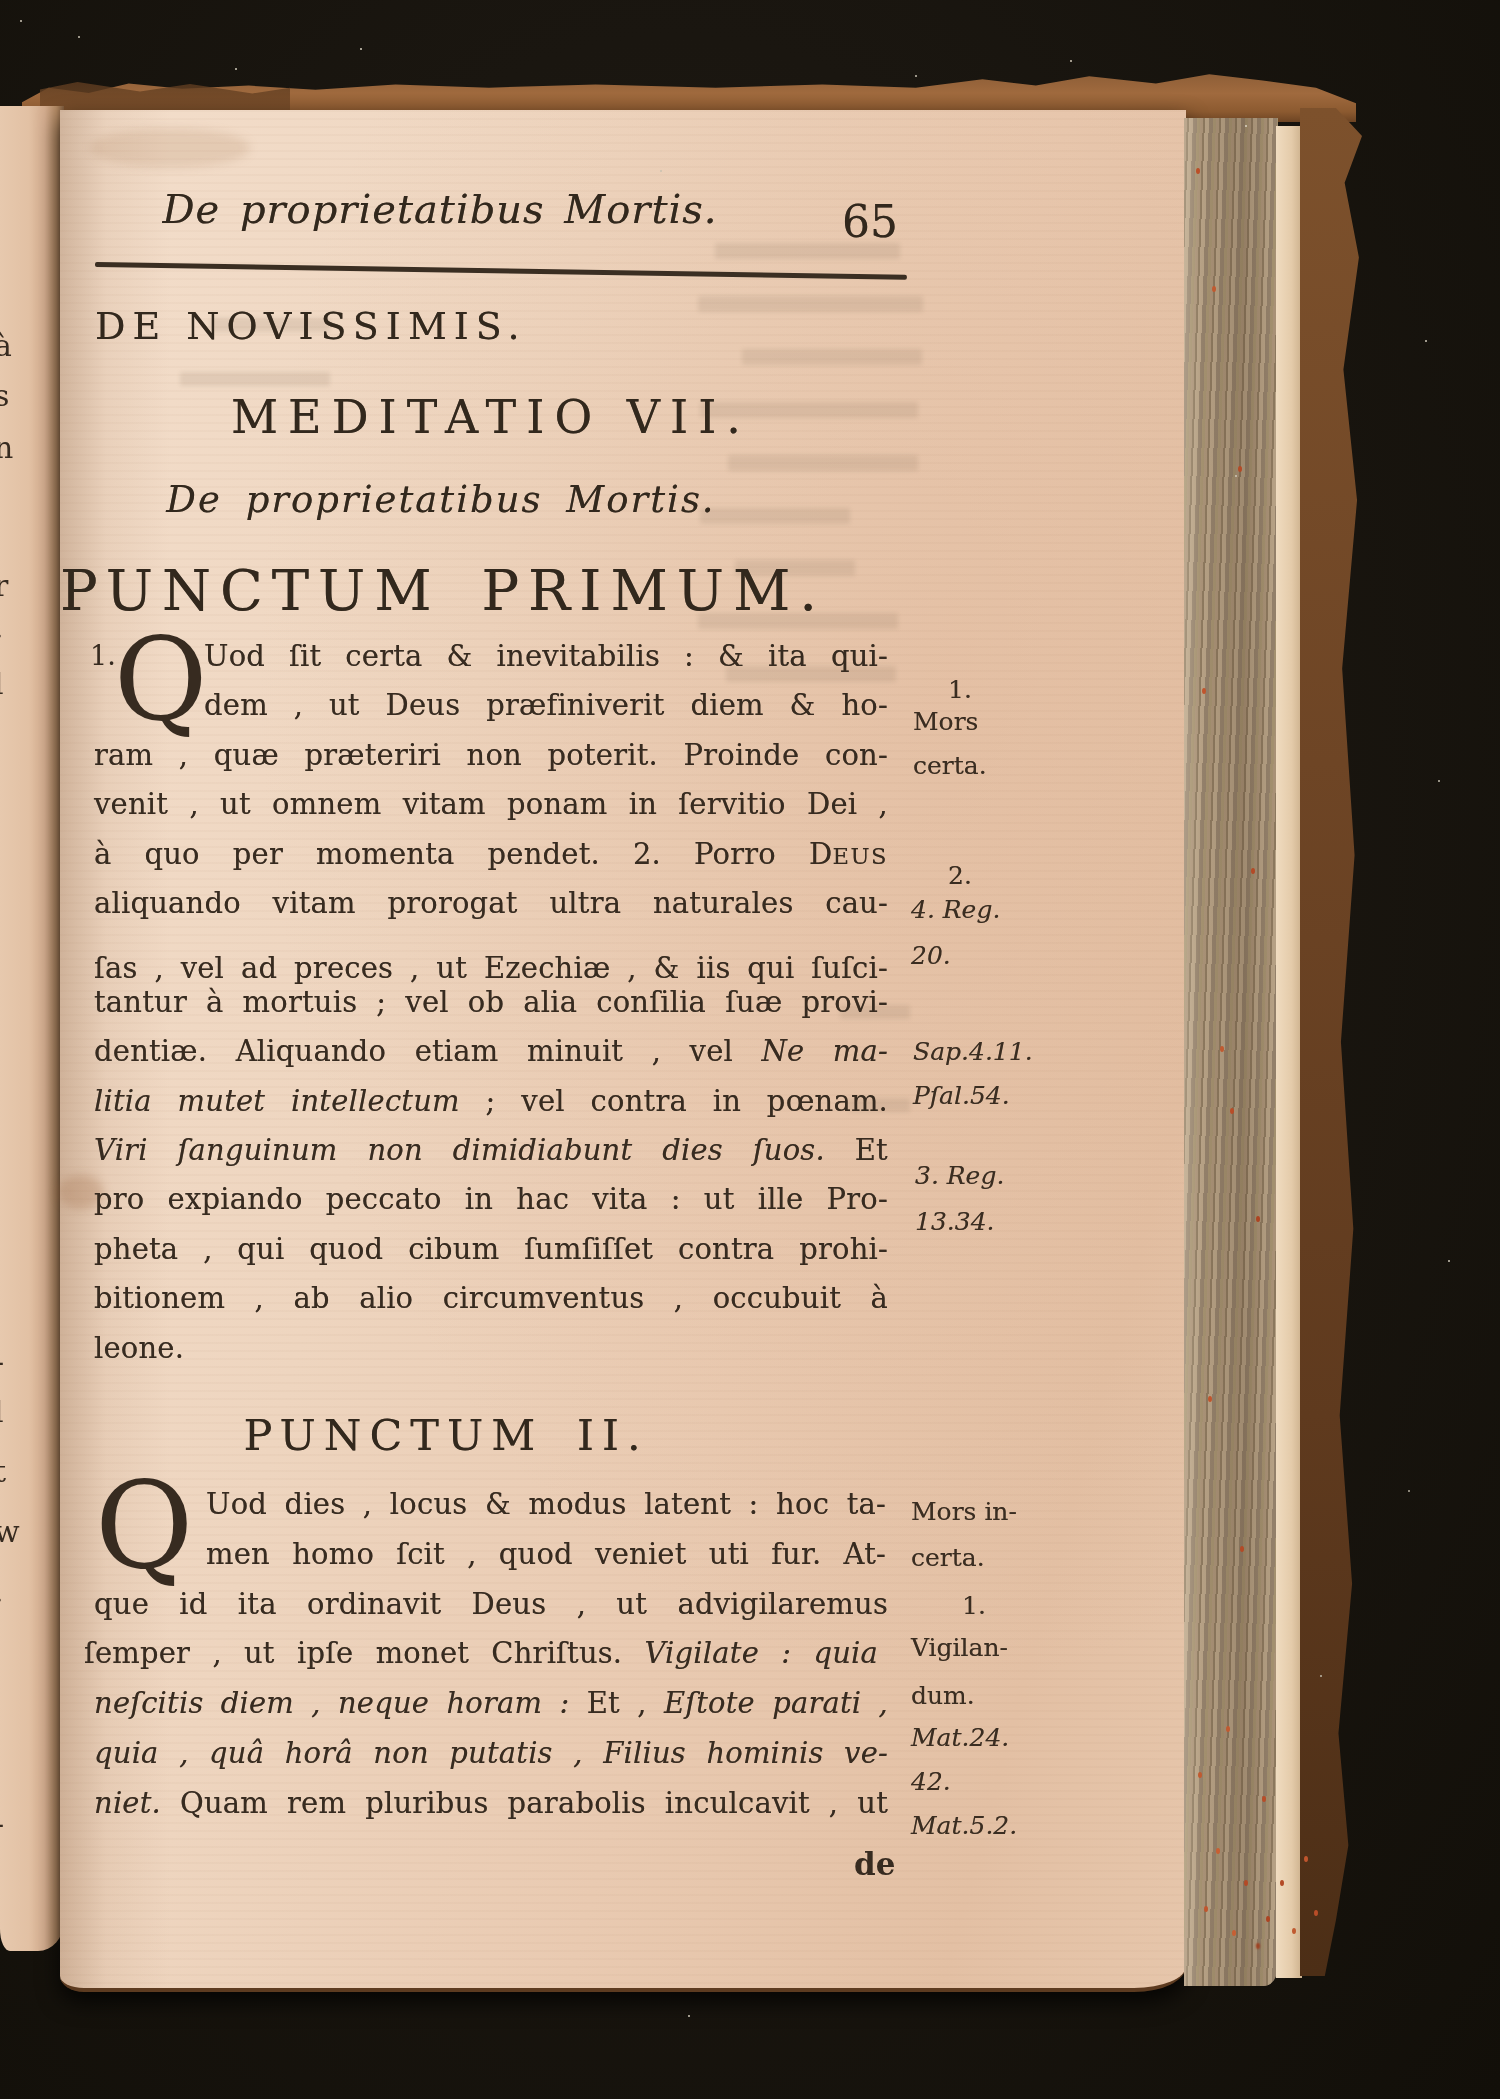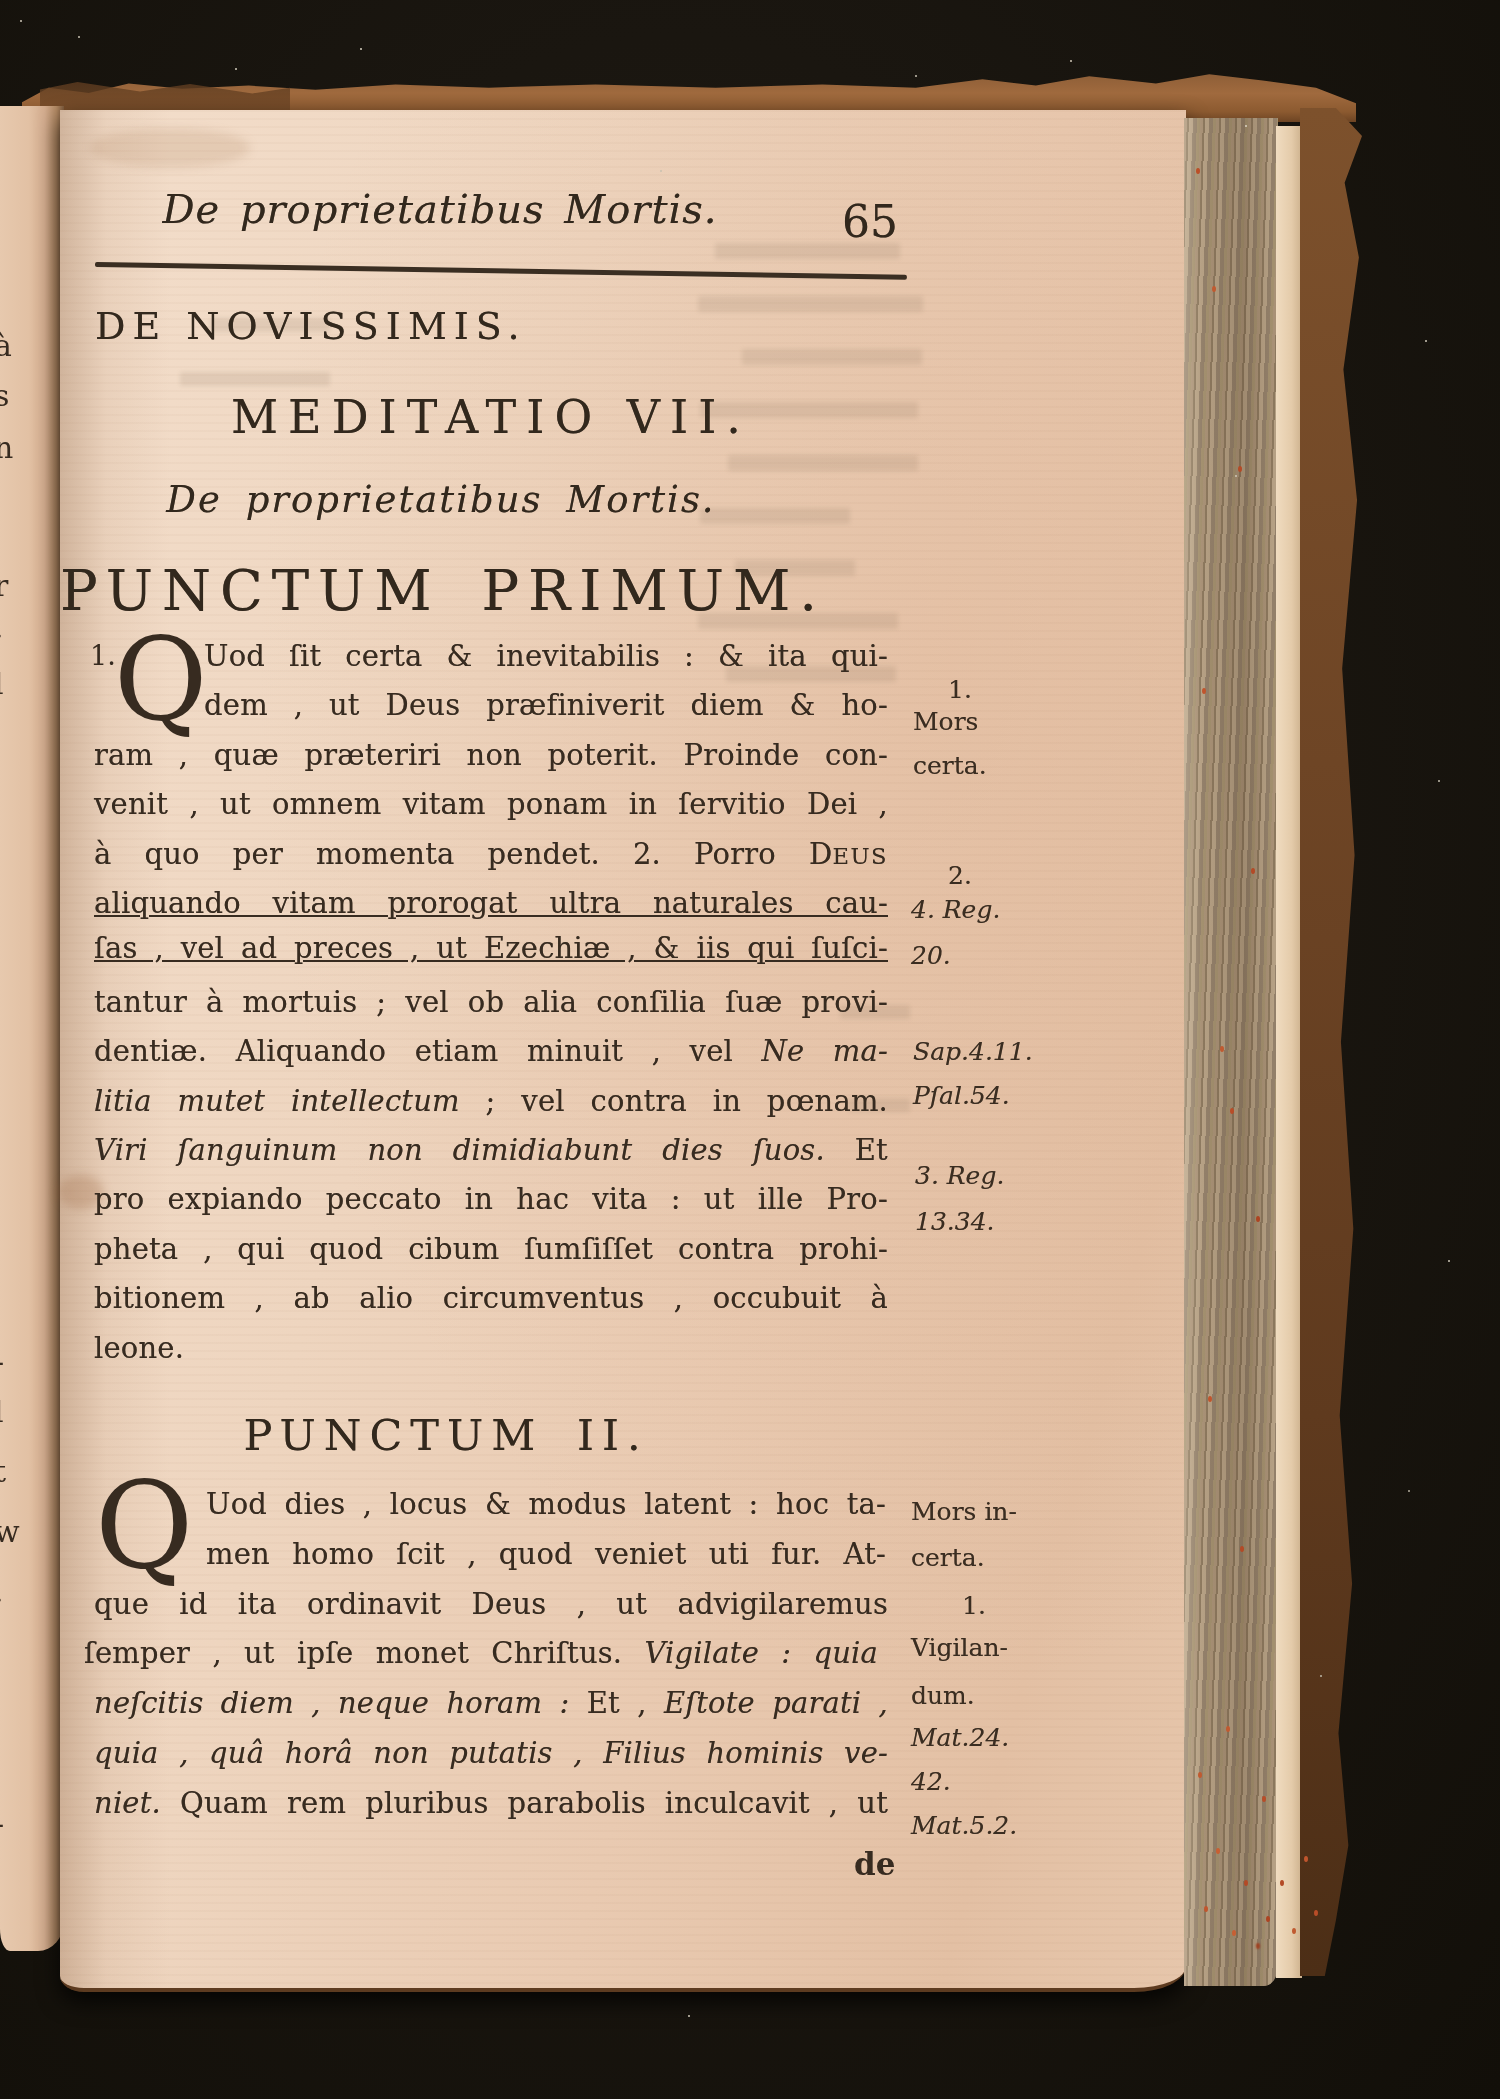--- a/index.html
+++ b/index.html
@@ -118,22 +118,22 @@
   <div class="abs head" style="left:60px;top:558px;width:792px;text-align:left;font-size:56px;letter-spacing:9px;word-spacing:14px">PUNCTUM PRIMUM.</div>
 
   <div class="abs ink" style="left:90px;top:640px;font-size:27px">1.</div>
   <div class="abs ink" style="left:114px;top:634px;font-size:114px;line-height:92px">Q</div>
   <div id="para1">
       <div class="abs line" style="left: 204px; width: 684px; top: 636px;"><span>Uod ſit certa &amp; inevitabilis : &amp; ita qui-</span></div>
       <div class="abs line" style="left: 204px; width: 684px; top: 685px;"><span>dem , ut Deus præfiniverit diem &amp; ho-</span></div>
       <div class="abs line" style="left: 94px; width: 794px; top: 735px;"><span>ram , quæ præteriri non poterit.  Proinde con-</span></div>
       <div class="abs line" style="left: 94px; width: 794px; top: 784px;"><span>venit , ut omnem vitam ponam in ſervitio Dei ,</span></div>
       <div class="abs line" style="left: 94px; width: 794px; top: 834px;"><span>à quo per momenta pendet.  2.  Porro D</span><span class="sc">EUS</span></div>
-      <div class="abs line" style="left: 94px; width: 794px; top: 883px; text-decoration: underline;"><span>aliquando vitam prorogat ultra naturales cau-</span></div>
-      <div class="abs line" style="left: 94px; width: 794px; top: 928px; text-decoration: underline;"><span>ſas , vel ad preces , ut Ezechiæ , &amp; iis qui ſuſci-</span></div>
+      <div class="abs line" style="left: 94px; width: 794px; top: 883px;"><span>aliquando vitam prorogat ultra naturales cau-</span></div>
+      <div class="abs line" style="left: 94px; width: 794px; top: 948px;"><span>ſas , vel ad preces , ut Ezechiæ , &amp; iis qui ſuſci-</span></div>
       <div class="abs line" style="left: 94px; width: 794px; top: 982px;"><span>tantur à mortuis ; vel ob alia conſilia ſuæ provi-</span></div>
       <div class="abs line" style="left: 94px; width: 794px; top: 1031px;"><span>dentiæ.  Aliquando etiam minuit , vel </span><span class="it">Ne ma-</span></div>
       <div class="abs line" style="left: 94px; width: 794px; top: 1081px;"><span class="it">litia mutet intellectum</span><span> ; vel contra in pœnam.</span></div>
       <div class="abs line" style="left: 94px; width: 794px; top: 1130px;"><span class="it">Viri ſanguinum non dimidiabunt dies ſuos.</span><span>  Et</span></div>
       <div class="abs line" style="left: 94px; width: 794px; top: 1179px;"><span>pro expiando peccato in hac vita : ut ille Pro-</span></div>
       <div class="abs line" style="left: 94px; width: 794px; top: 1229px;"><span>pheta , qui quod cibum ſumſiſſet contra prohi-</span></div>
       <div class="abs line" style="left: 94px; width: 794px; top: 1278px;"><span>bitionem , ab alio circumventus , occubuit à</span></div>
       <div class="abs line noj" style="left: 94px; width: 794px; top: 1328px;"><span>leone.</span></div>
     </div>
 

